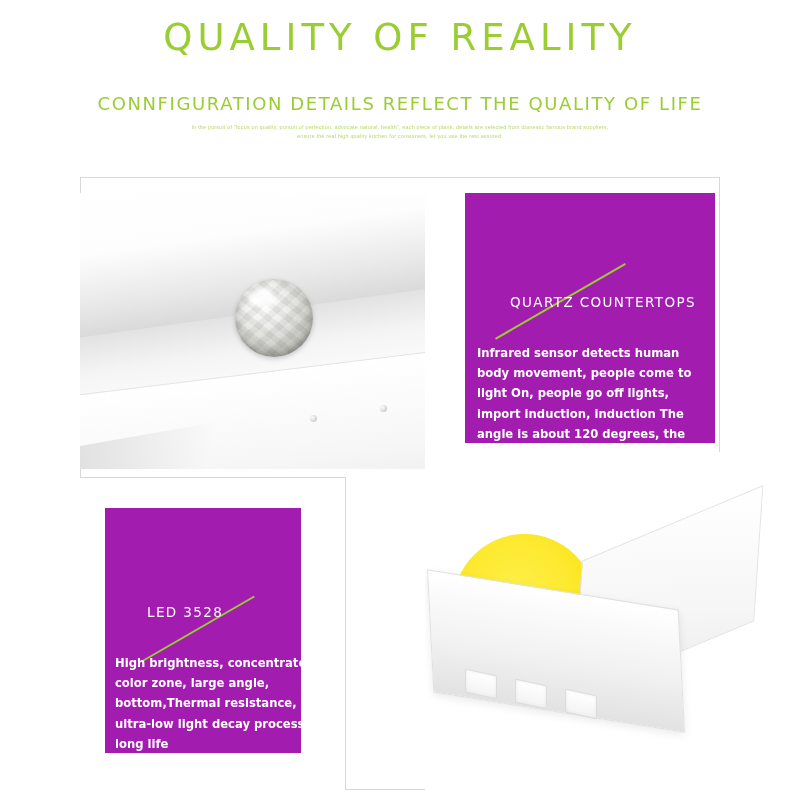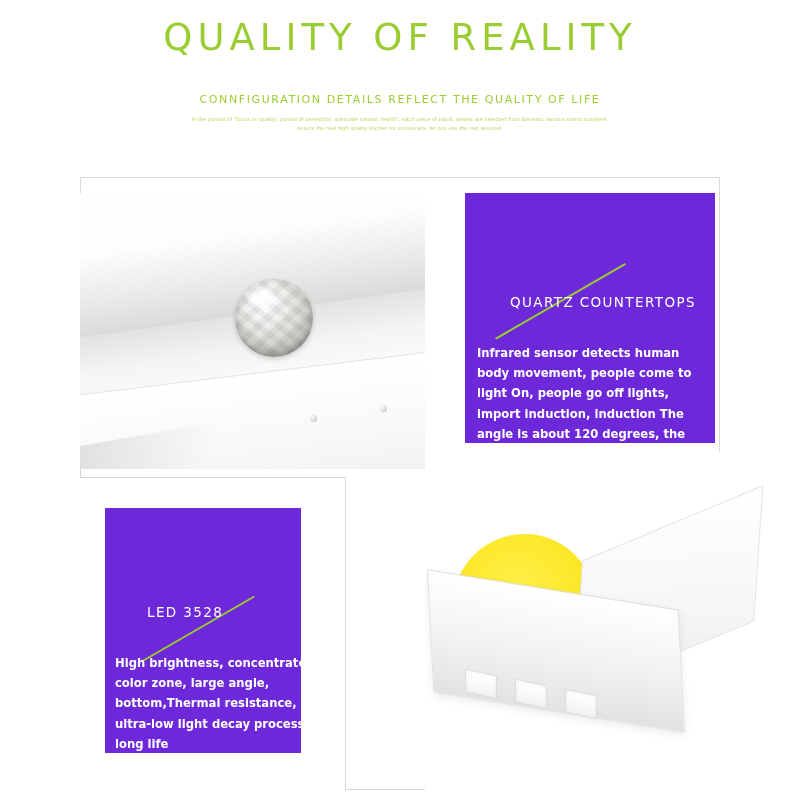--- a/index.html
+++ b/index.html
@@ -30,21 +30,21 @@
     font-size: 37px;
     letter-spacing: 5px;
     font-weight: normal;
     color: #9acd32;
     line-height: 1.1;
   }
   .sub-title {
     margin: 0;
     padding-top: 34px;
     font-family: "DejaVu Sans", sans-serif;
-    font-size: 11px;
+    font-size: 18px;
     letter-spacing: 1.6px;
     color: #9acd32;
     font-weight: normal;
   }
   .tiny-paragraph {
     width: 420px;
     margin: 9px auto 0 auto;
     font-size: 5.4px;
     line-height: 1.75;
     color: #b8d96a;
@@ -204,21 +204,21 @@
     height: 22px;
     background: linear-gradient(180deg, #ffffff 0%, #f3f3f3 100%);
     border: 1px solid #dcdcdc;
     border-radius: 2px;
     box-shadow: inset 0 0 4px rgba(0,0,0,0.06);
   }
 
   
   .info-card {
     position: absolute;
-    background: #6d28d9;
+    background: #a21caf;
     color: #ffffff;
     overflow: hidden;
   }
   .info-card .diag-line {
     position: absolute;
     width: 150px;
     height: 2px;
     background: #9acd32;
     transform: rotate(-30deg);
   }

